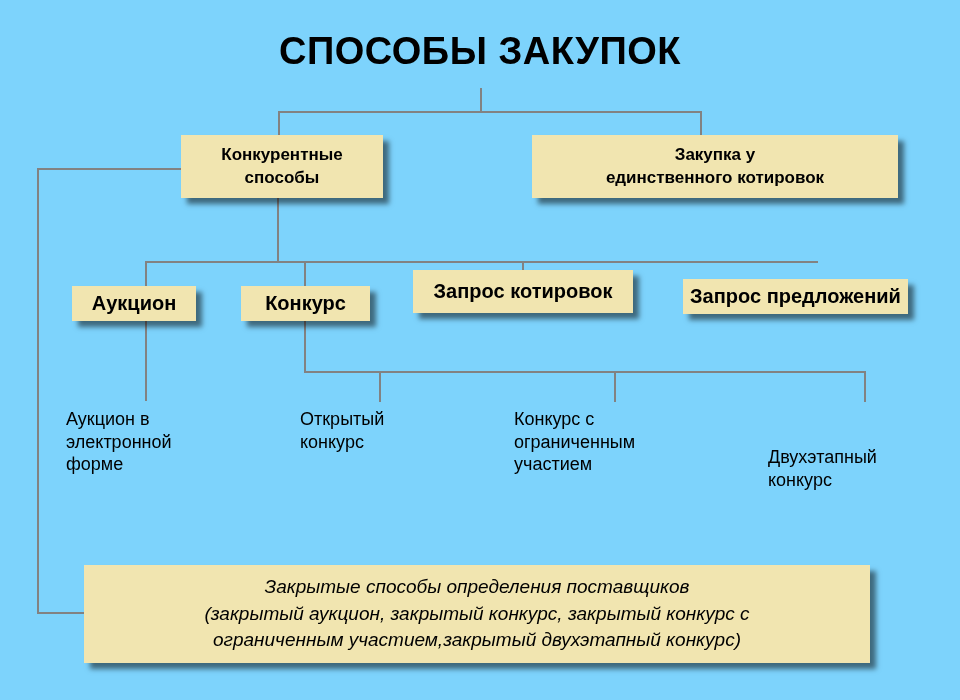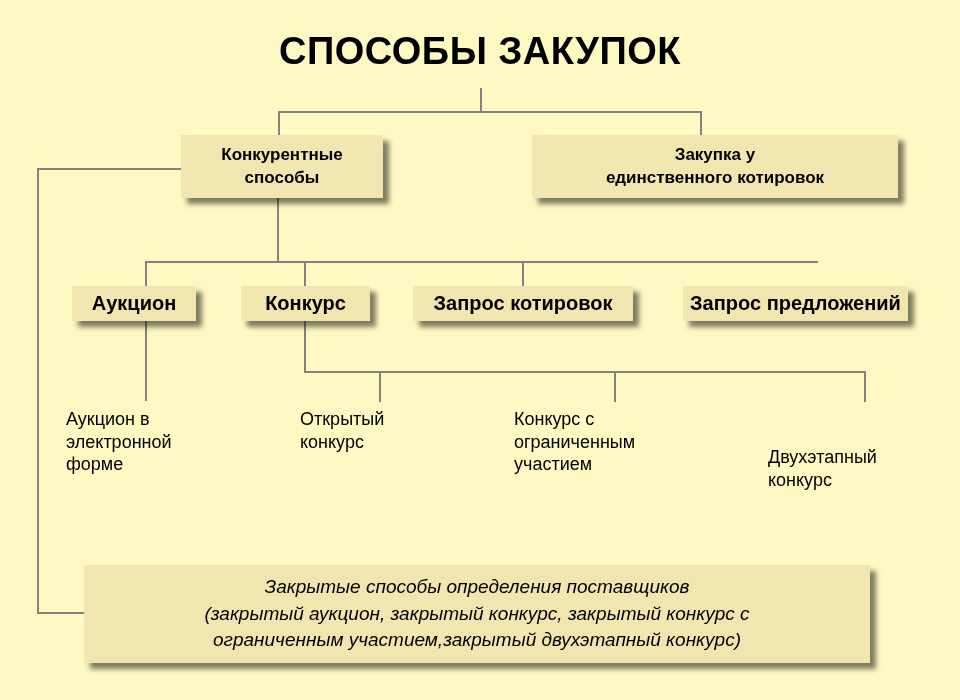--- a/index.html
+++ b/index.html
@@ -1,20 +1,20 @@
 <!DOCTYPE html>
 <html><head>
 <meta charset="utf-8">
 <style>
   html, body { margin: 0; padding: 0; background: #ffffff; }
   .canvas {
     position: relative;
     width: 960px;
     height: 700px;
-    background: #fef9c3;
+    background: #7dd3fc;
     font-family: "Liberation Sans", "DejaVu Sans", sans-serif;
     color: #000000;
     overflow: hidden;
   }
   .title {
     position: absolute;
     left: 0; top: 30px;
     width: 960px;
     margin: 0;
     text-align: center;
@@ -78,22 +78,22 @@
   <div class="line" style="left:614px;top:371px;width:2px;height:31px;"></div>
   <div class="line" style="left:864px;top:371px;width:2px;height:31px;"></div>
 
   <div class="box b1" style="left:181px;top:135px;width:202px;height:63px;">Конкурентные
 способы</div>
   <div class="box b1" style="left:532px;top:135px;width:366px;height:63px;">Закупка у
 единственного котировок</div>
 
   <div class="box b2" style="left:72px;top:286px;width:124px;height:35px;">Аукцион</div>
   <div class="box b2" style="left:241px;top:286px;width:129px;height:35px;">Конкурс</div>
-  <div class="box b2" style="left:413px;top:286px;width:220px;height:35px;">Запрос котировок</div>
-  <div class="box b2" style="left:683px;top:286px;width:225px;height:35px;">Запрос предложений</div>
+  <div class="box b2" style="left:413px;top:270px;width:220px;height:43px;">Запрос котировок</div>
+  <div class="box b2" style="left:683px;top:279px;width:225px;height:35px;">Запрос предложений</div>
 
   <div class="leaf" style="left:66px;top:408px;width:160px;">Аукцион в
 электронной
 форме</div>
   <div class="leaf" style="left:300px;top:408px;width:160px;">Открытый
 конкурс</div>
   <div class="leaf" style="left:514px;top:408px;width:200px;">Конкурс с
 ограниченным
 участием</div>
   <div class="leaf" style="left:768px;top:408px;width:185px;margin-top:38px;">Двухэтапный

